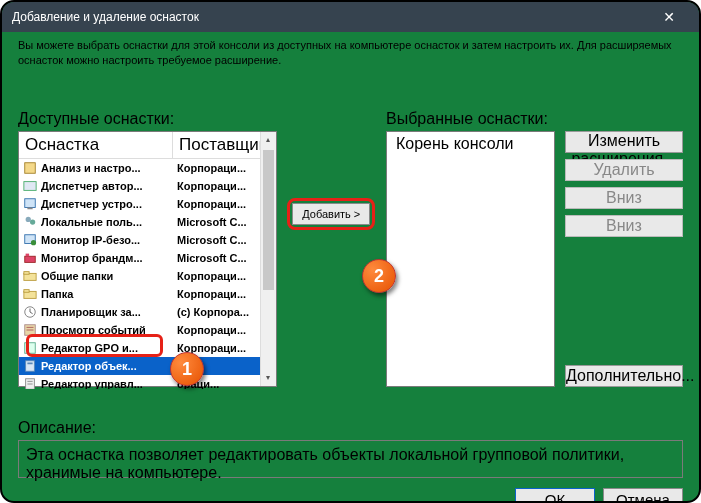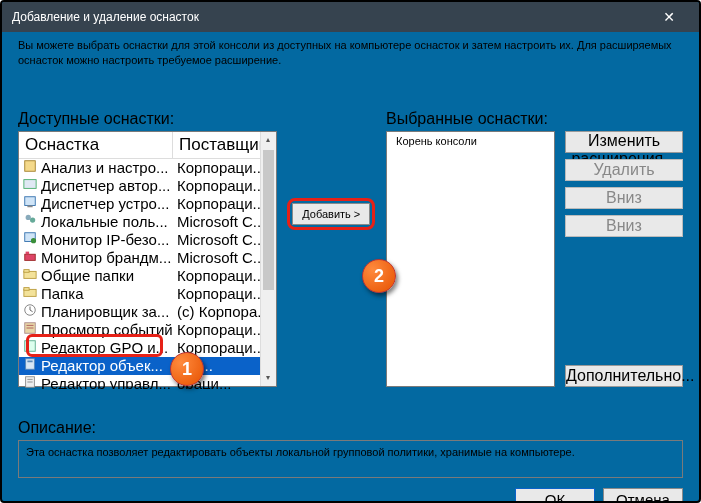--- a/index.html
+++ b/index.html
@@ -1,52 +1,52 @@
 <!DOCTYPE html>
 <html><head>
 <meta charset="utf-8">
 <style>
 * { box-sizing: border-box; margin: 0; padding: 0; font-family: 'Segoe UI', Tahoma, sans-serif; }
 body { background: #fff; }
-.frame { width: 701px; height: 503px; border: 2px solid #000; border-radius: 4px; position: relative; background: #0369a1; overflow: hidden; }
+.frame { width: 701px; height: 503px; border: 2px solid #000; border-radius: 14px; position: relative; background: #15803d; overflow: hidden; }
 .titlebar { height: 30px; background: #36434f; color: #fff; display: flex; align-items: center; padding: 0 10px; font-size: 12px; justify-content: space-between; }
 .titlebar .close { width: 40px; height: 30px; display: flex; align-items: center; justify-content: center; cursor: pointer; }
 .closeX { font-size: 14px; }
 .body { padding: 6px 16px 10px 16px; font-size: 11px; color: #000; }
 .intro { margin-bottom: 10px; line-height: 1.35; }
 .cols { display: flex; gap: 10px; align-items: flex-start; }
 .colL { width: 260px; }
 .colM { width: 90px; padding-top: 120px; display: flex; justify-content: center; }
 .colR { flex: 1; display: flex; gap: 10px; }
 .label { font-size: 16px; margin-bottom: 3px; margin-top: 32px; }
 .listbox { border: 1px solid #7a7a7a; height: 256px; background: #fff; position: relative; }
 .thead { display: flex; font-size: 17px; border-bottom: 1px solid #ddd; }
 .thead .th { padding: 3px 6px; border-right: 1px solid #ddd; background: #fff; }
 .th1 { width: 154px; }
 .th2 { flex: 1; }
 .rows { height: 230px; overflow: hidden; position: relative; }
-.row { display: flex; align-items: flex-start; height: 18px; font-size: 15px; padding-left: 3px; }
+.row { display: flex; align-items: center; height: 18px; font-size: 11px; padding-left: 3px; font-weight: bold; }
 .row .ic { width: 16px; height: 14px; margin-right: 3px; display: inline-flex; align-items: center; justify-content: center; }
 .row .c1 { width: 132px; white-space: nowrap; overflow: hidden; text-overflow: ellipsis; }
 .row .c2 { flex: 1; white-space: nowrap; overflow: hidden; text-overflow: ellipsis; padding-left: 4px; }
 .row.sel { background: #0a62c9; color: #fff; }
 .row.sel .c2 { color: #fff; }
 .scrollbar { position: absolute; right: 0; top: 0; bottom: 0; width: 16px; background: #f0f0f0; border-left: 1px solid #ddd; }
 .sb-btn { height: 16px; background: #f0f0f0; display: flex; align-items: center; justify-content: center; font-size: 8px; color: #555; }
 .sb-thumb { position: absolute; left: 2px; right: 2px; top: 18px; height: 140px; background: #c8c8c8; }
 .addbtn-wrap { border: 3px solid #e62117; border-radius: 8px; padding: 2px; }
 .addbtn { width: 78px; height: 22px; font-size: 11px; background: #e9e9e9; border: 1px solid #8a8a8a; cursor: pointer; }
-.tree { border: 1px solid #7a7a7a; width: 169px; height: 256px; background: #fff; padding: 3px 5px; font-size: 11px; }
+.tree { border: 1px solid #7a7a7a; width: 169px; height: 256px; background: #fff; padding: 3px 5px; font-size: 16px; }
 .tree-item { display: flex; align-items: center; gap: 4px; }
 .sidebtns { display: flex; flex-direction: column; gap: 6px; width: 118px; }
 .sidebtns button { height: 22px; font-size: 16px; background: #e9e9e9; border: 1px solid #999; cursor: pointer; }
 .sidebtns button.dis { color: #888; border-color: #bbb; }
 .sidebtns .spacer { flex: 1; }
 .desc { margin-top: 10px; }
-.descbox { border: 1px solid #7a7a7a; height: 38px; padding: 5px 7px; font-size: 11px; margin-top: 3px; }
+.descbox { border: 1px solid #7a7a7a; height: 38px; padding: 5px 7px; font-size: 16px; margin-top: 3px; }
 .footer { display: flex; justify-content: flex-end; gap: 8px; margin-top: 10px; }
 .footer button { width: 80px; height: 23px; font-size: 15px; background: #e9e9e9; border: 1px solid #8a8a8a; cursor: pointer; }
 .footer .ok { border: 1px solid #0a62c9; }
 
 
 .marker { position: absolute; width: 34px; height: 34px; border-radius: 50%; background: radial-gradient(circle at 30% 30%, #ff8a3d, #e65100); color: #fff; font-weight: bold; font-size: 18px; display: flex; align-items: center; justify-content: center; box-shadow: 2px 3px 4px rgba(0,0,0,0.5); border: 1px solid #b33; }
 .marker1 { left: 168px; top: 350px; }
 .marker2 { left: 360px; top: 257px; }
 .redbox-sel { position: absolute; left: 24px; top: 332px; width: 137px; height: 23px; border: 3px solid #e62117; border-radius: 6px; pointer-events: none; }
 

